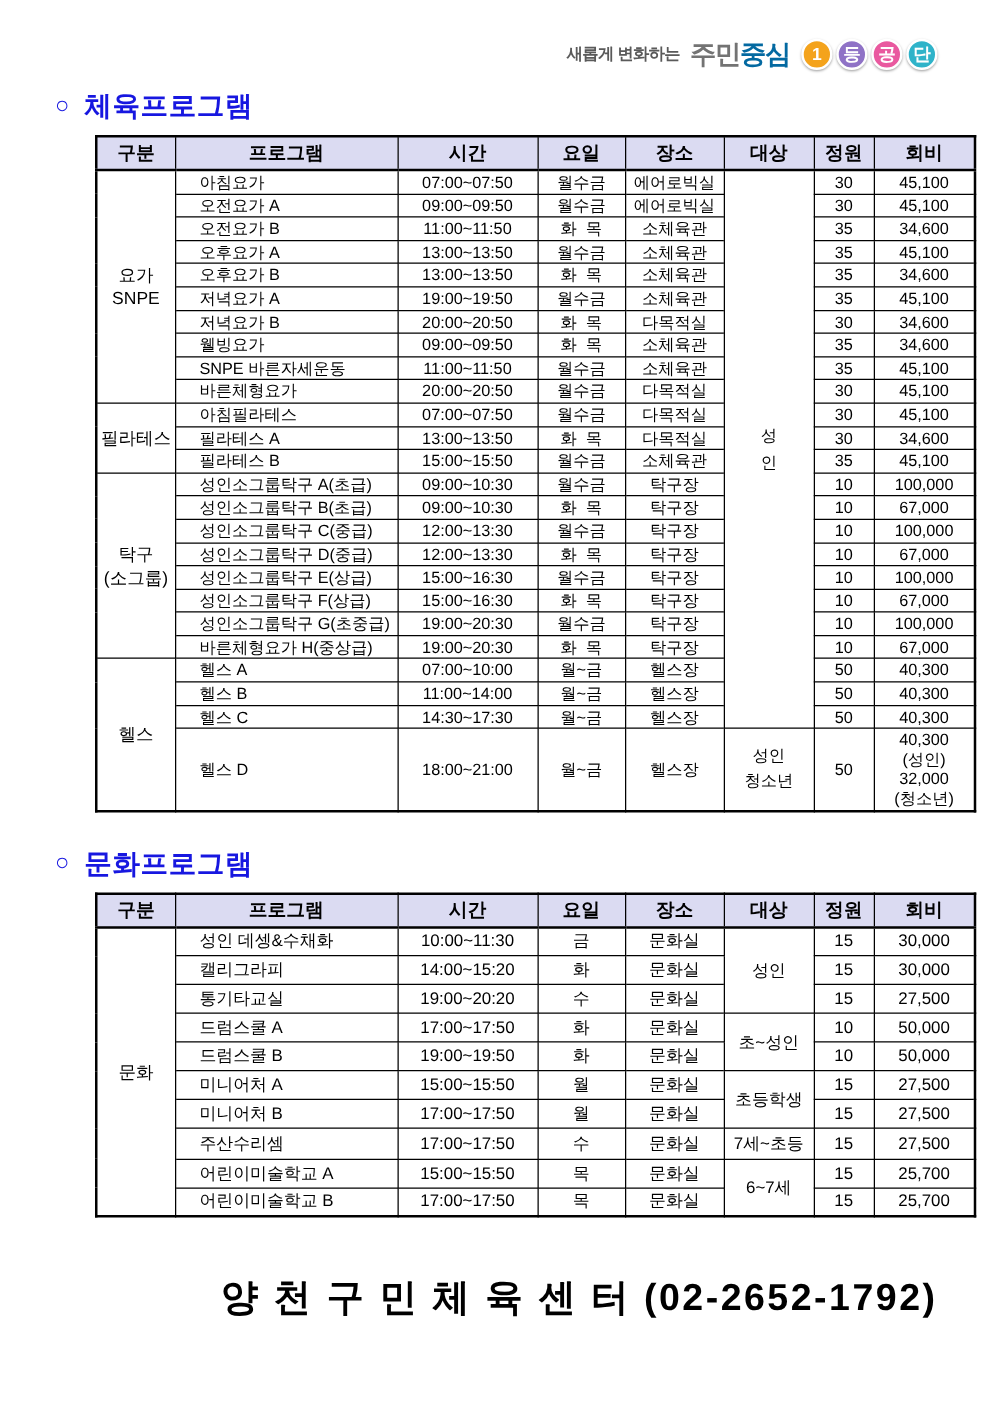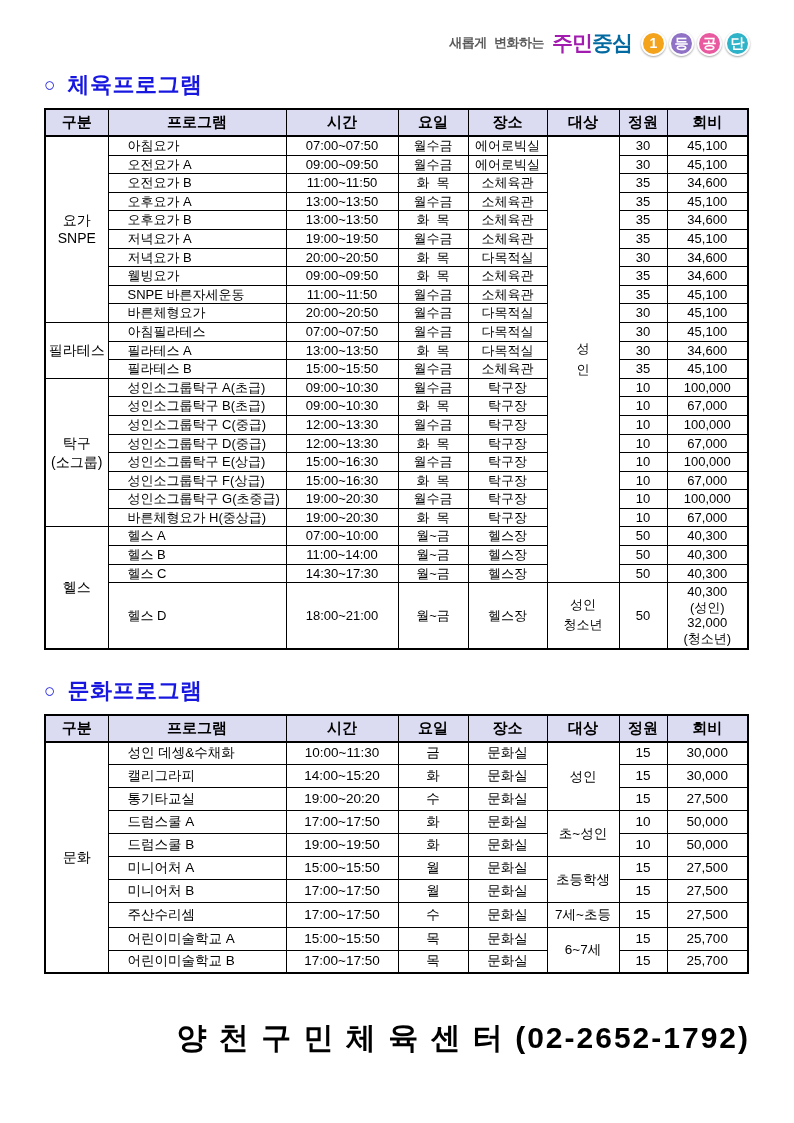--- a/index.html
+++ b/index.html
@@ -11,39 +11,39 @@
   html,body{margin:0;padding:0;background:#fff;}
   body{
     width:794px;height:1123px;
     font-family:"Liberation Sans","DejaVu Sans",sans-serif;
     color:#000;
   }
   .page{position:relative;width:794px;height:1123px;padding:26px 44px 0 44px;background:#fff;}
 
   
   .logo-row{display:flex;justify-content:flex-end;align-items:center;height:34px;margin-bottom:6px;}
-  .logo-prefix{font-size:13px;font-weight:bold;color:#5a5a5a;margin-right:8px;letter-spacing:-0.5px;font-family:Liberation Mono, monospace;}
+  .logo-prefix{font-size:13px;font-weight:bold;color:#5a5a5a;margin-right:8px;letter-spacing:-0.5px;}
   .logo-brand{font-size:21px;font-weight:bold;letter-spacing:-1px;margin-right:6px;}
-  .logo-brand .b1{color:#a21caf;text-align:center;}
+  .logo-brand .b1{color:#737373;text-align:center;}
   .logo-brand .b2{color:#0369a1;}
   .logo-circles{display:flex;align-items:center;}
   .logo-circle{
     display:inline-flex;width:25px;height:25px;border-radius:50%;
     color:#fff;font-weight:bold;font-size:14px;line-height:1;
     align-items:center;justify-content:center;margin-left:3px;
     border:2px solid #fff;box-shadow:0 1px 2px rgba(0,0,0,.35);
   }
 
   
   .section-title-row{display:flex;align-items:center;margin:10px 0 8px 0;}
   .section-bullet{color:var(--title-blue);font-size:19px;font-weight:normal;margin-right:12px;}
   .section-title{color:var(--title-blue);font-size:22px;font-weight:bold;letter-spacing:0.5px;}
 
   
-  table{border-collapse:collapse;border:2px solid var(--border);table-layout:fixed;width:662px;background:#fff;}
+  table{border-collapse:collapse;border:2px solid var(--border);table-layout:fixed;width:662px;background:#fff;margin-left:32px;}
   th{
     background:var(--header-bg);
     border:1px solid var(--border);border-bottom:2px solid var(--border);
     font-size:15px;font-weight:bold;padding:3px 0;
   }
   td{
     border:1px solid var(--border);
     text-align:center;vertical-align:middle;
     font-size:13px;line-height:1.2;
     padding:1px 2px;white-space:pre-wrap;overflow:hidden;

